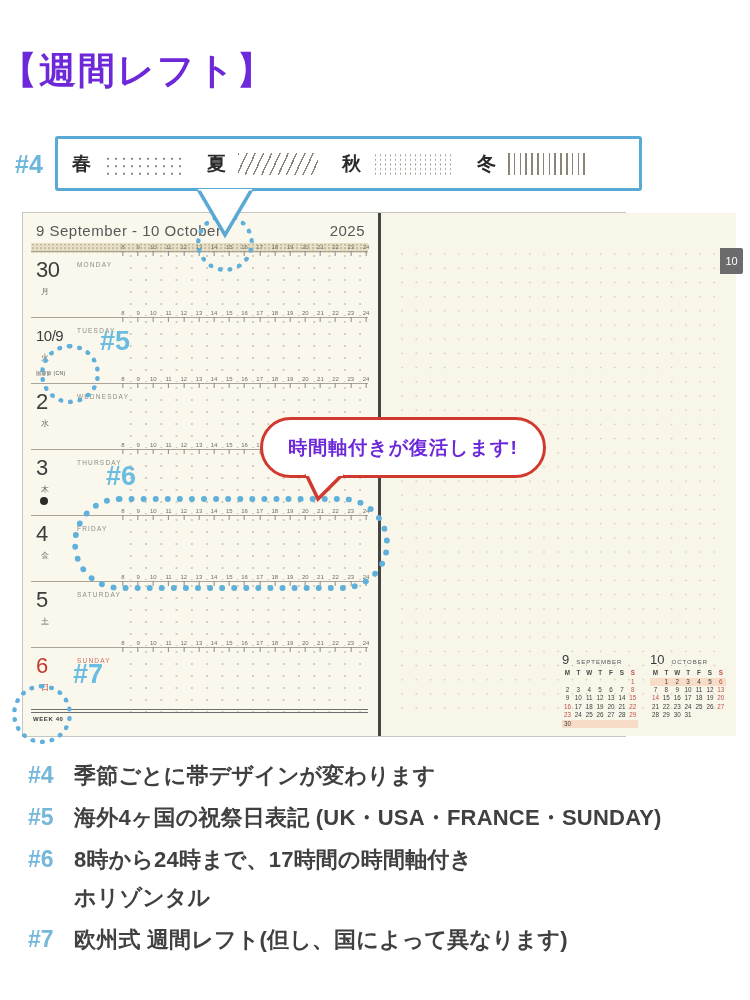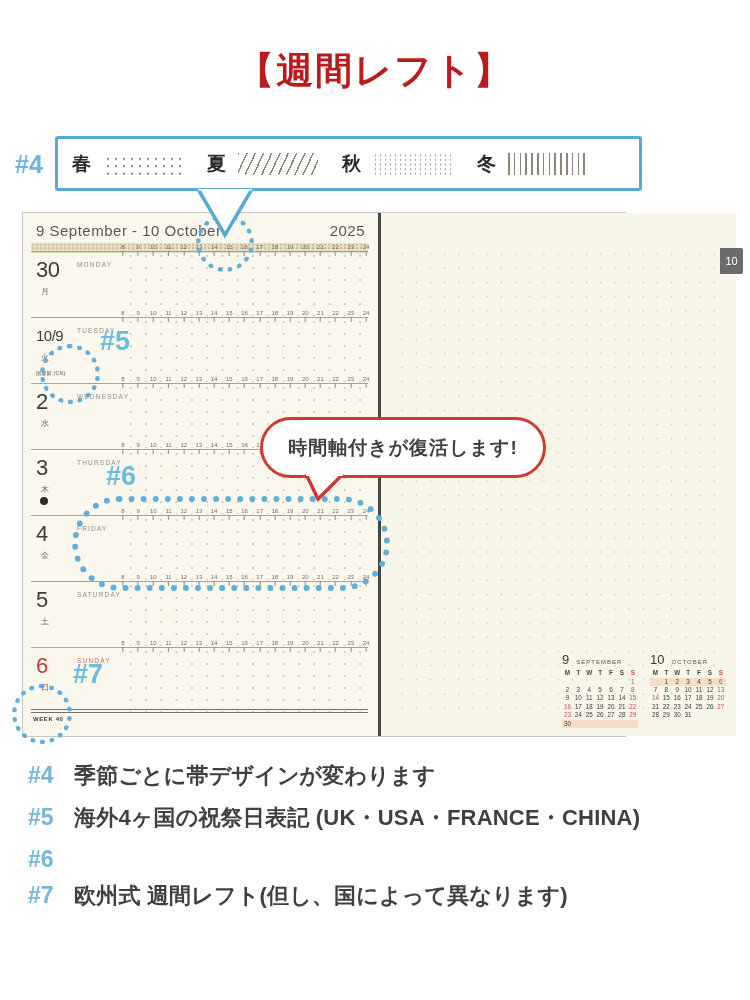--- a/index.html
+++ b/index.html
@@ -1,22 +1,22 @@
 <!DOCTYPE html>
 <html><head>
 <meta charset="utf-8">
 <style>
   * { margin:0; padding:0; box-sizing:border-box; }
   html,body { background:#fff; }
   body { font-family:"Liberation Sans","DejaVu Sans",sans-serif; }
   .canvas { position:relative; width:750px; height:1000px; background:#ffffff; overflow:hidden; }
 
   
-  .page-title { position:absolute; top:46px; left:0; width:100%; text-align:center;
-    font-size:37px; font-weight:900; color:#b91c1c; letter-spacing:2px; }
+  .page-title { position:absolute; top:46px; left:0; width:100%; 
+    font-size:37px; font-weight:900; color:#6d28d9; letter-spacing:2px; }
 
   
   .c4-label { position:absolute; left:15px; top:150px; font-size:25px; font-weight:bold; color:#6cb6dc; }
   .season-box { position:absolute; left:55px; top:136px; width:587px; height:55px;
     background:#fff; border:3px solid #58a9d4; border-radius:3px;
     display:flex; align-items:center; padding-left:14px; z-index:6; }
   .season-item { display:flex; align-items:center; margin-right:24px; }
   .season-name { font-size:19px; font-weight:bold; color:#2b2b2b; margin-right:12px; }
   .pat { display:inline-block; width:80px; height:22px; }
   .pat.spring { background-image:radial-gradient(circle,#8d8478 1px,transparent 1.3px); background-size:8px 7.5px; background-position:1px 2px; }
@@ -84,21 +84,21 @@
     border:6px dotted #5fb0da; border-radius:60px; z-index:5; }
   .callout-label { position:absolute; font-size:27px; font-weight:bold; color:#6cbce2; z-index:6; }
   .c5-label { left:100px; top:326px; }
   .c6-label { left:106px; top:461px; }
   .c7-label { left:73px; top:659px; }
 
   
   .bubble { position:absolute; left:260px; top:417px; width:286px; height:61px; background:#fff;
     border:3.5px solid #d2392e; border-radius:31px; z-index:8;
     display:flex; align-items:center; justify-content:center; }
-  .bubble-text { font-size:19px; font-weight:bold; color:#404040; letter-spacing:1px;text-align:right; }
+  .bubble-text { font-size:19px; font-weight:bold; color:#6d28d9; letter-spacing:1px;text-align:right; }
   .bubble-tail { position:absolute; left:303px; top:474px; z-index:9; }
 
   
   .notes { position:absolute; left:28px; top:762px; width:710px; }
   .note-row { display:flex; margin-bottom:9px; }
   .note-label { width:46px; flex:0 0 46px; font-size:23px; font-weight:bold; color:#74b7d9; }
   .note-body { font-size:22px; font-weight:bold; color:#404040; letter-spacing:.2px; line-height:38px; margin-top:-5px; }
 </style>
 </head>
 <body>
@@ -817,25 +817,29 @@
   <div class="notes">
       <div class="note-row">
         <span class="note-label">#4</span>
         <div class="note-body">
           <div>季節ごとに帯デザインが変わります</div>
         </div>
       </div>
       <div class="note-row">
         <span class="note-label">#5</span>
         <div class="note-body">
-          <div>海外4ヶ国の祝祭日表記 (UK・USA・FRANCE・CHINA)</div>
+          <div>海外4ヶ国の祝祭日表記 (UK・USA・FRANCE・SUNDAY)</div>
         </div>
       </div>
       <div class="note-row">
         <span class="note-label">#6</span>
+        <div class="note-body">
+          <div>8時から24時まで、17時間の時間軸付き</div>
+          <div>ホリゾンタル</div>
+        </div>
       </div>
       <div class="note-row">
         <span class="note-label">#7</span>
         <div class="note-body">
           <div>欧州式 週間レフト(但し、国によって異なります)</div>
         </div>
       </div>
     </div>
 
 </div>

